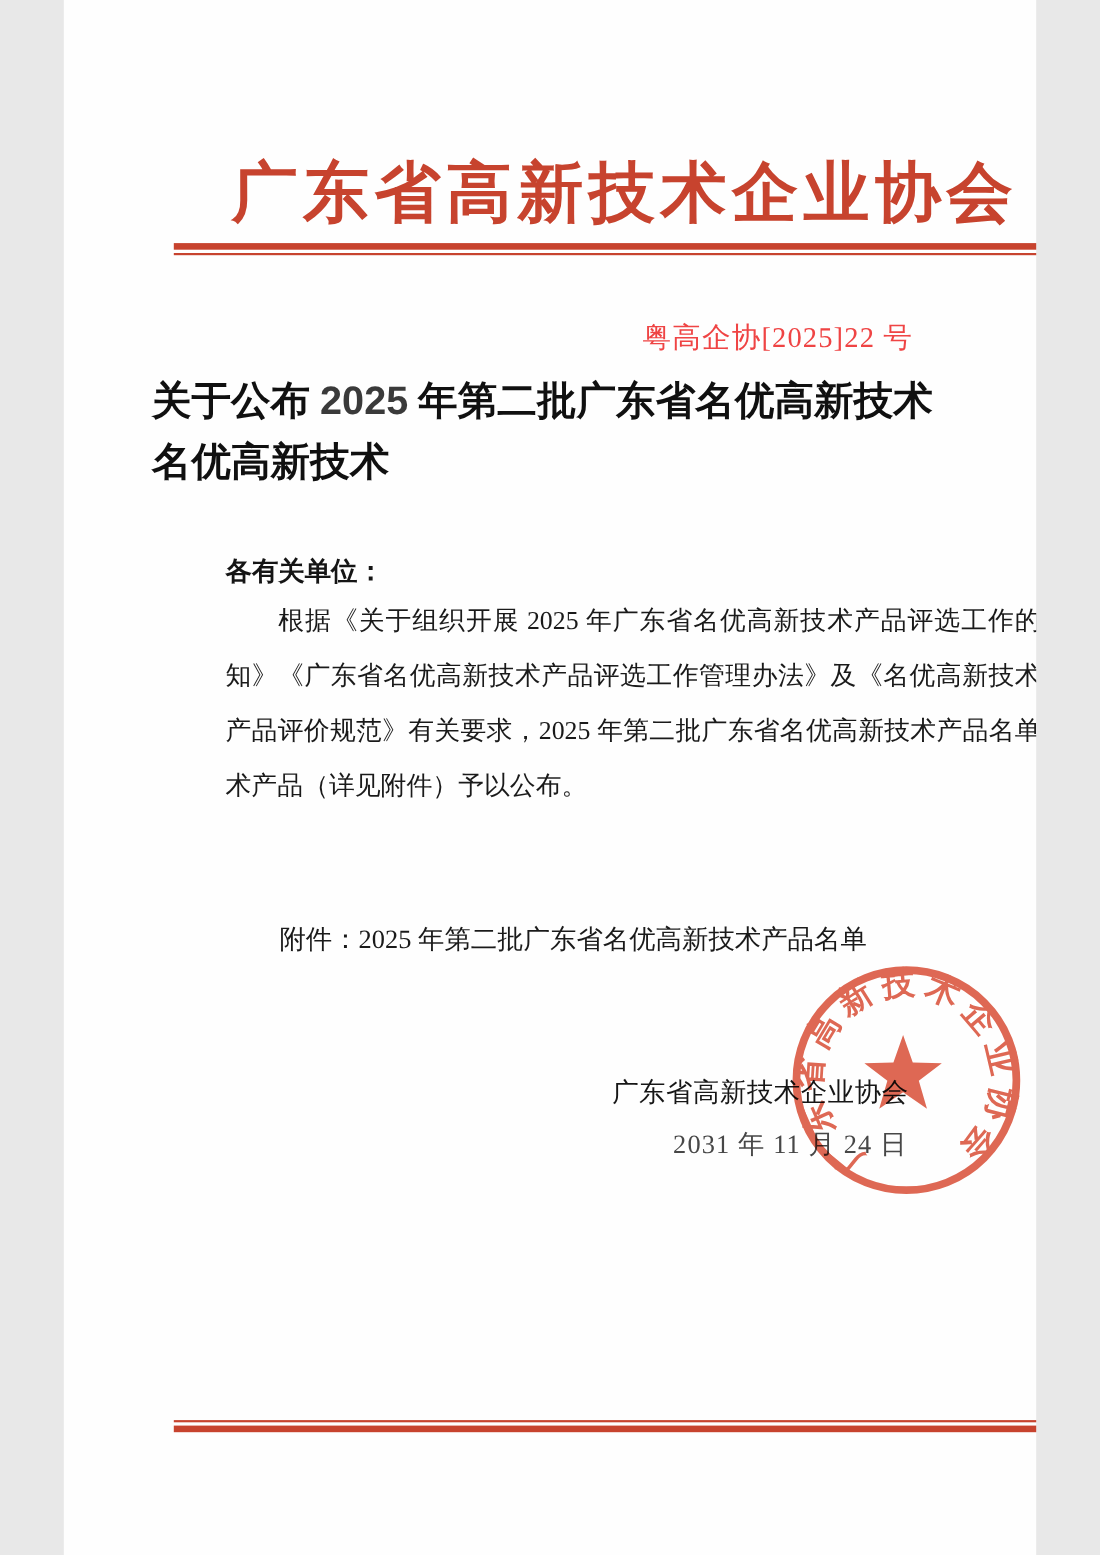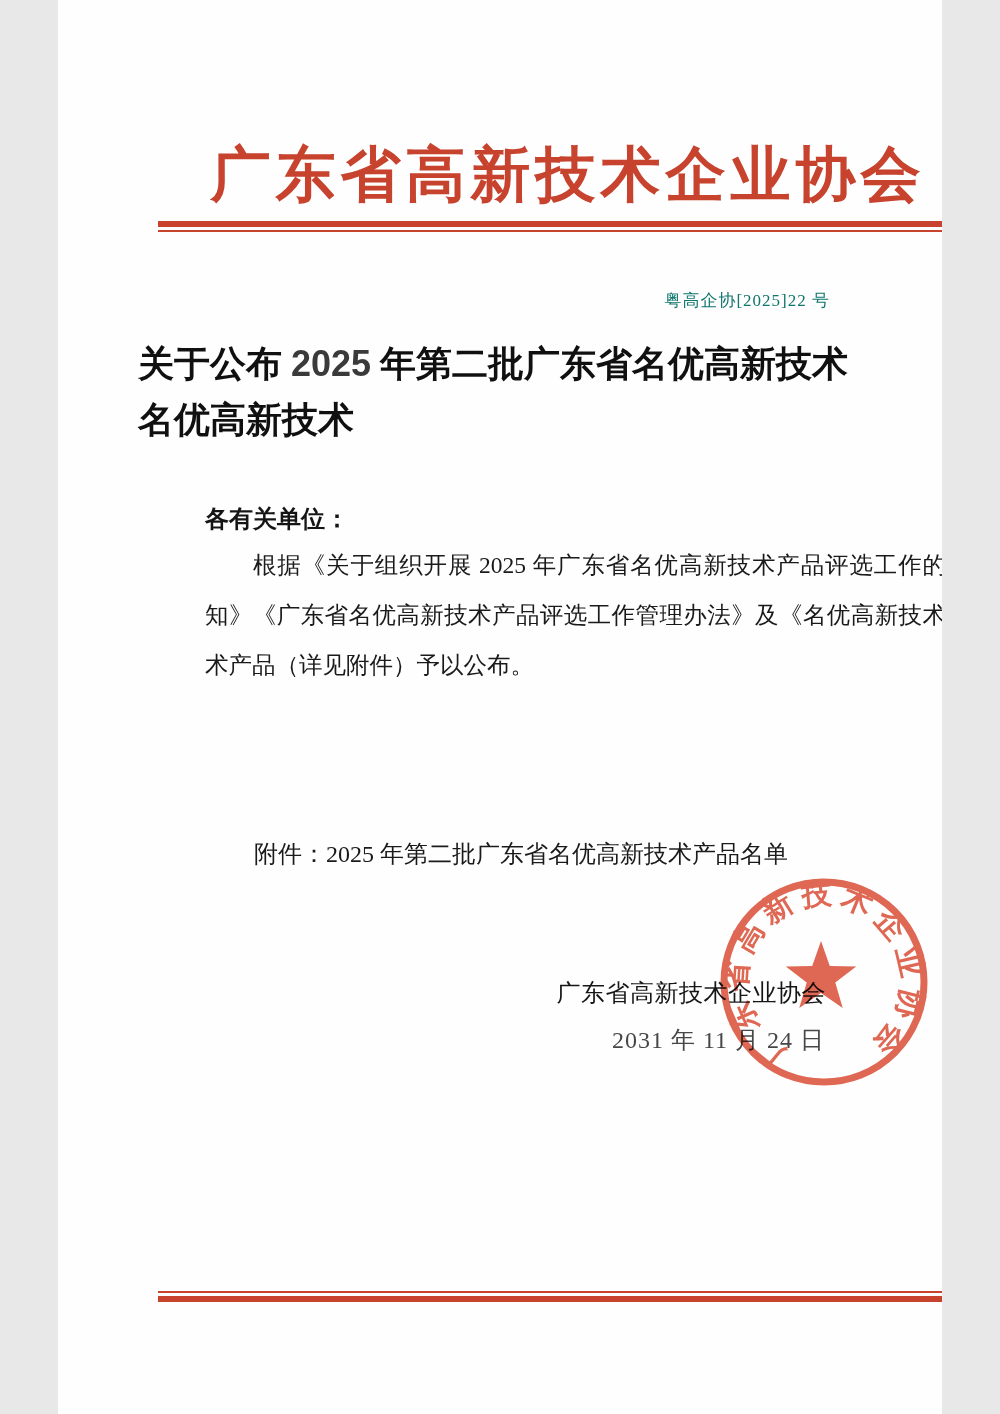--- a/index.html
+++ b/index.html
@@ -23,21 +23,21 @@
   }
   .rule{position:absolute;left:100px;width:820px;}
   .rule-top{top:221px;}
   .rule-bottom{top:1291px;}
   .rule .bar-thick{height:6px;background:#c7432e;}
   .rule .bar-thin{height:2px;background:#c7432e;}
   .rule .bar-gap{height:3px;background:transparent;}
   
   .doc-number{
     position:absolute;top:289px;right:112px;
-    font-size:17px;color:#0f766e;letter-spacing:1px;
+    font-size:26px;color:#ef4444;letter-spacing:1px;
     white-space:nowrap;
   }
   
   .doc-title{
     position:absolute;top:336px;left:80px;width:840px;
     text-align:left;
     font-size:36px;font-weight:bold;line-height:56px;color:#101010;
     margin:0;
   }
   .doc-title .year{
@@ -110,20 +110,21 @@
   <h2 class="doc-title">
     <span><span>关于公布 </span><span class="year">2025</span><span> 年第二批广东省名优高新技术</span></span><br>
     <span>名优高新技术</span>
   </h2>
 
   <div class="salutation">各有关单位：</div>
 
   <div class="paragraph">
     <div class="pline fill indent">根据《关于组织开展 2025 年广东省名优高新技术产品评选工作的通</div>
     <div class="pline fill">知》《广东省名优高新技术产品评选工作管理办法》及《名优高新技术</div>
+    <div class="pline fill">产品评价规范》有关要求，2025 年第二批广东省名优高新技术产品名单</div>
     <div class="pline">术产品（详见附件）予以公布。</div>
   </div>
 
   <div class="attachment">附件：2025 年第二批广东省名优高新技术产品名单</div>
 
   <div class="sig-org">广东省高新技术企业协会</div>
   <div class="sig-date">2031 年 11 月 24 日</div>
 
   <svg class="seal" viewBox="0 0 220 220" aria-hidden="true">
     <circle cx="110" cy="110" r="100" fill="none" stroke="#d8472e" stroke-width="7"></circle>

